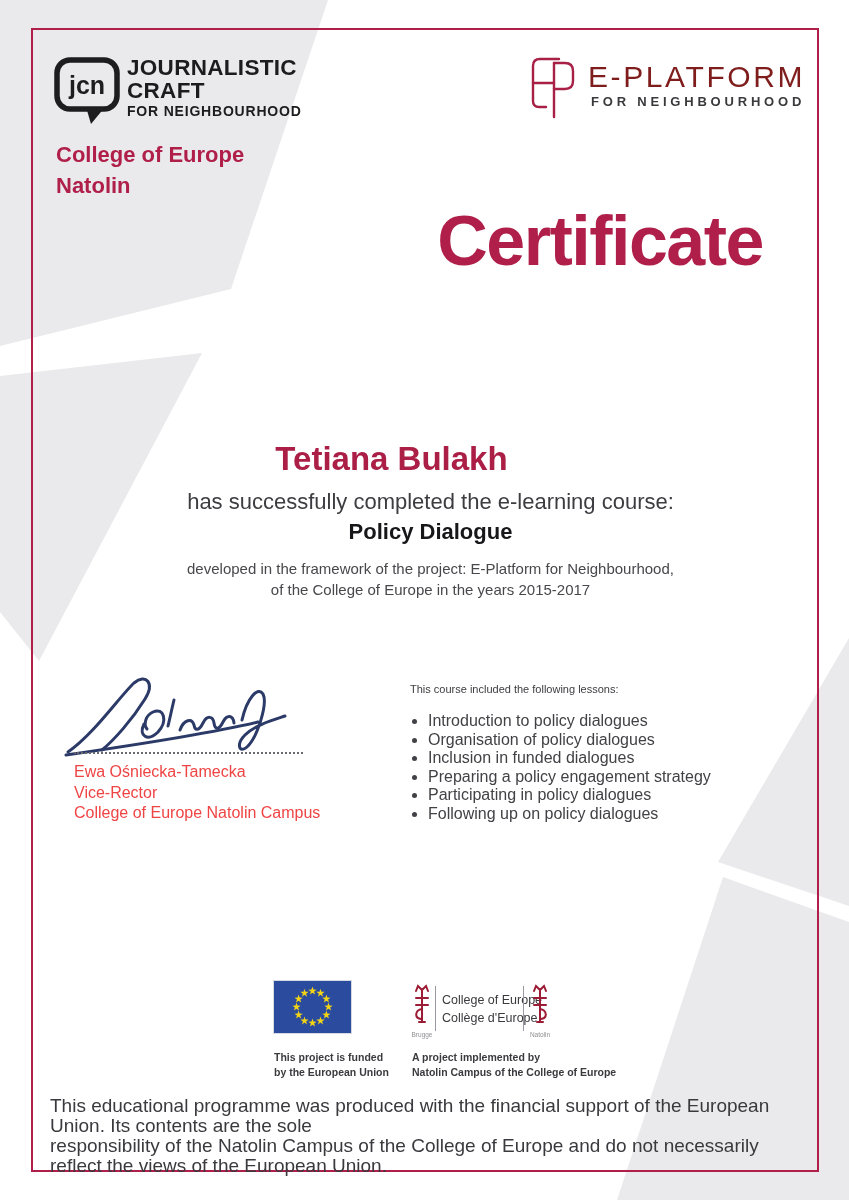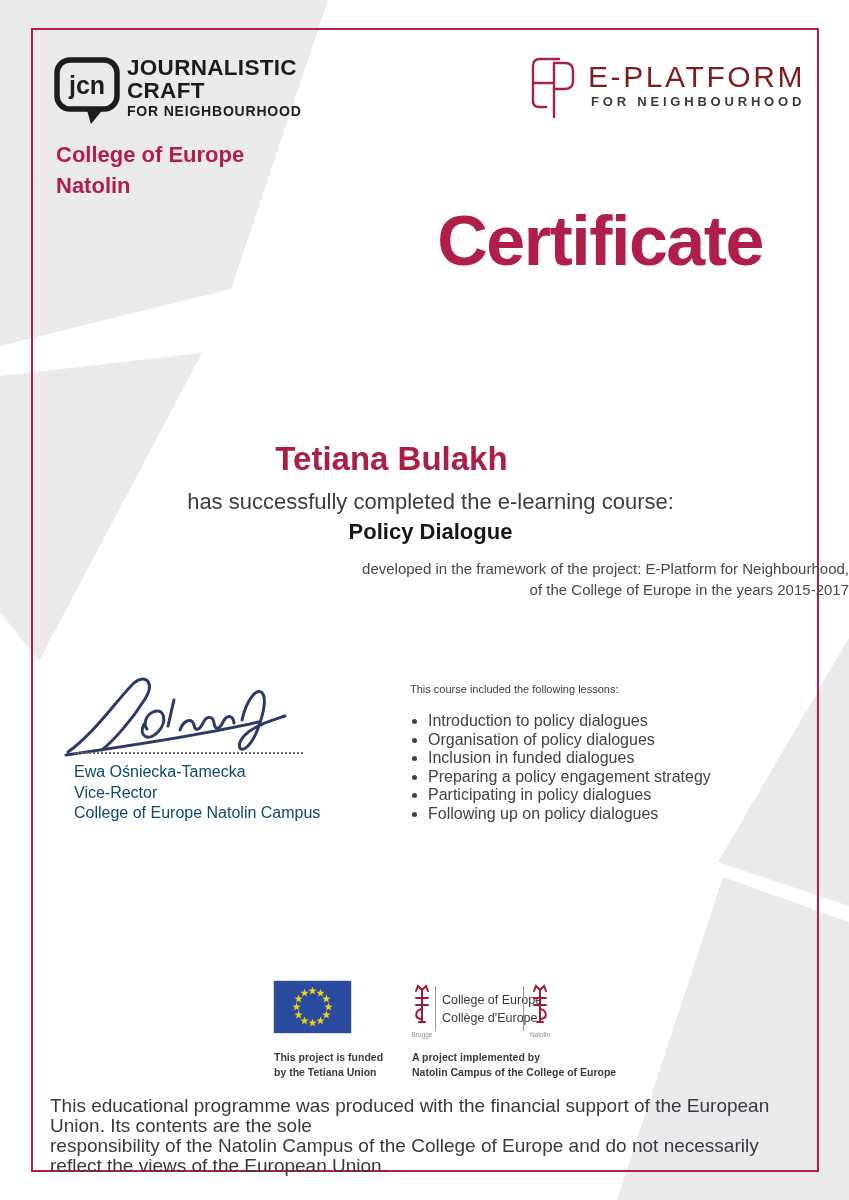--- a/index.html
+++ b/index.html
@@ -24,24 +24,24 @@
   .ep-word2{left:591px;top:94px;font-size:13px;font-weight:600;color:#3a3a3d;letter-spacing:3.8px;}
   
   .title-block{right:86px;top:202px;text-align:right;}
   .title-main{font-size:70px;font-weight:800;color:#b01e4a;letter-spacing:-1.5px;line-height:78px;}
   .title-sub{font-size:39px;font-weight:700;color:#141416;line-height:46px;margin-top:11px;}
   
   .recipient{left:0;right:66px;top:440px;text-align:center;
        font-size:33px;font-weight:700;color:#ab1e45;}
   .statement{left:12px;right:0;top:489px;text-align:center;font-size:22px;color:#3d3d41;}
   .course{left:12px;right:0;top:519px;text-align:center;font-size:22px;font-weight:700;color:#17171a;}
-  .note{left:12px;right:0;top:558px;text-align:right;font-size:15px;line-height:21px;color:#48484c;}
+  .note{left:12px;right:0;top:558px;text-align:center;font-size:15px;line-height:21px;color:#48484c;}
   
   .sig-dots{left:74px;top:752px;width:229px;border-top:2px dotted #6a6a6e;}
-  .signatory{left:74px;top:762px;font-size:16px;line-height:20.5px;color:#0c4a6e;}
+  .signatory{left:74px;top:762px;font-size:16px;line-height:20.5px;color:#ef4444;}
   
   .lessons-intro{left:410px;top:683px;font-size:11px;color:#3c3c40;}
   .lessons-list{left:410px;top:712px;margin:0;padding:0 0 0 18px;
        font-size:16px;line-height:18.6px;color:#424246;}
   .lessons-list li{margin:0;padding:0;}
   
   .eu-flag{left:274px;top:981px;width:77px;height:52px;background:#2a4b9e;
        box-shadow:0 0 0 1px #d6d9e0;}
   .eu-caption{left:274px;top:1050px;font-size:10.5px;font-weight:700;line-height:14.5px;color:#3b3b3f;}
   .coe-divider{width:1px;height:45px;background:#9a9aa0;top:986px;}
@@ -147,21 +147,21 @@
     <use href="#st" x="38.5" y="42"></use>
     <use href="#st" x="30.5" y="39.9"></use>
     <use href="#st" x="24.6" y="34"></use>
     <use href="#st" x="22.5" y="26"></use>
     <use href="#st" x="24.6" y="18"></use>
     <use href="#st" x="30.5" y="12.1"></use>
   </svg>
 </div>
 <div class="abs eu-caption">
   <div>This project is funded</div>
-  <div>by the Tetiana Union</div>
+  <div>by the European Union</div>
 </div>
 
 <div class="abs" style="left:412px;top:984px;">
   <svg width="20" height="46" viewBox="0 0 20 46">
     <g fill="none" stroke="#9c1b35" stroke-width="2" stroke-linecap="round">
       <path d="M4,7 L6,2 L10,6 L14,2 L16,7"></path>
       <path d="M10,7 V38"></path>
       <path d="M4,14 H16"></path>
       <path d="M4,21 H16"></path>
       <path d="M10,25 C3,26 2,34 9,35"></path>

